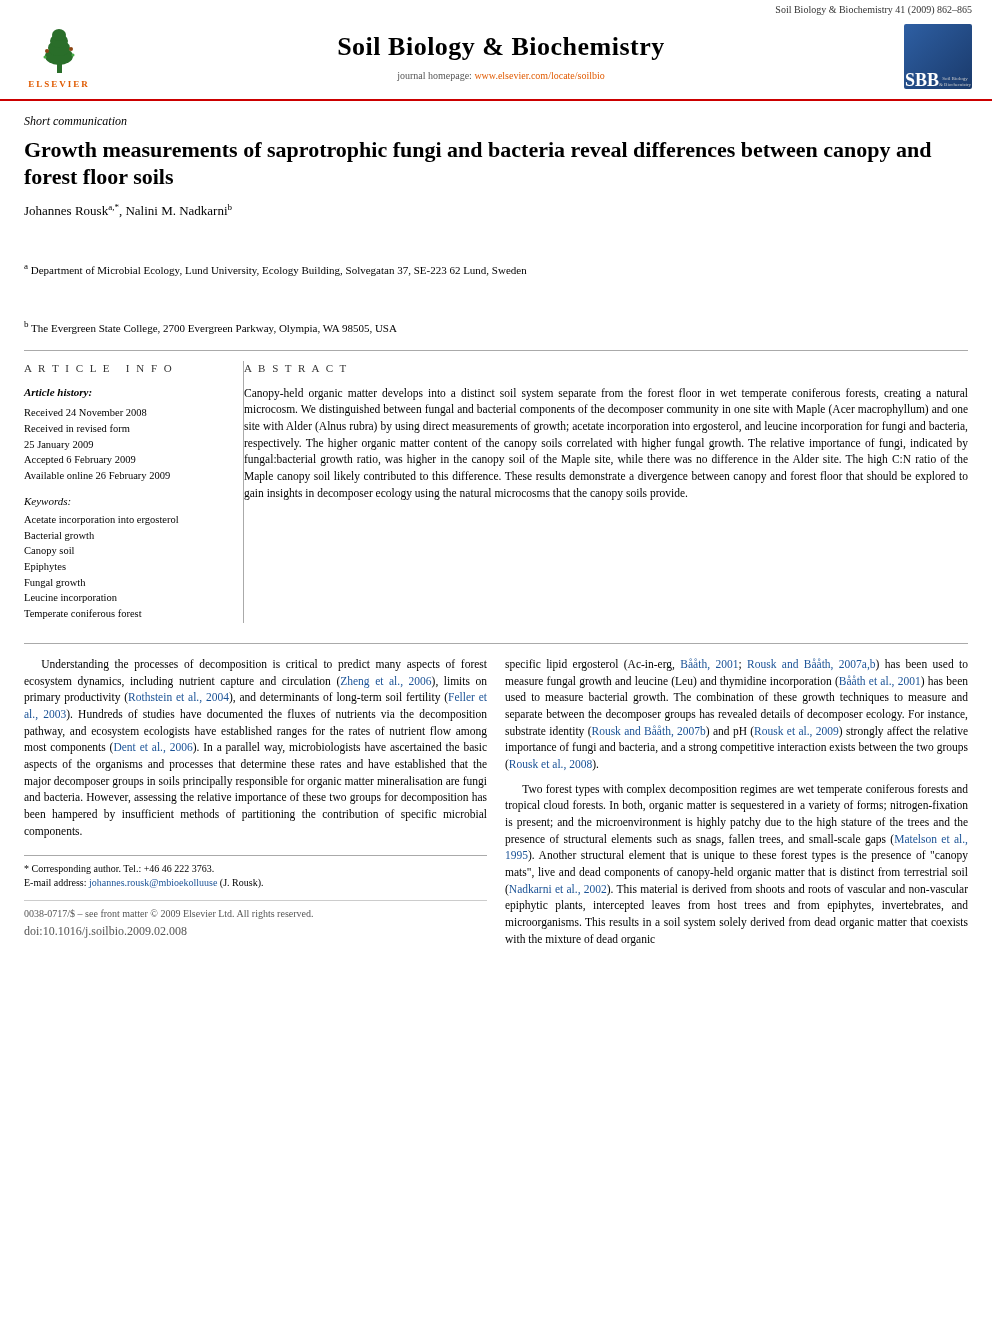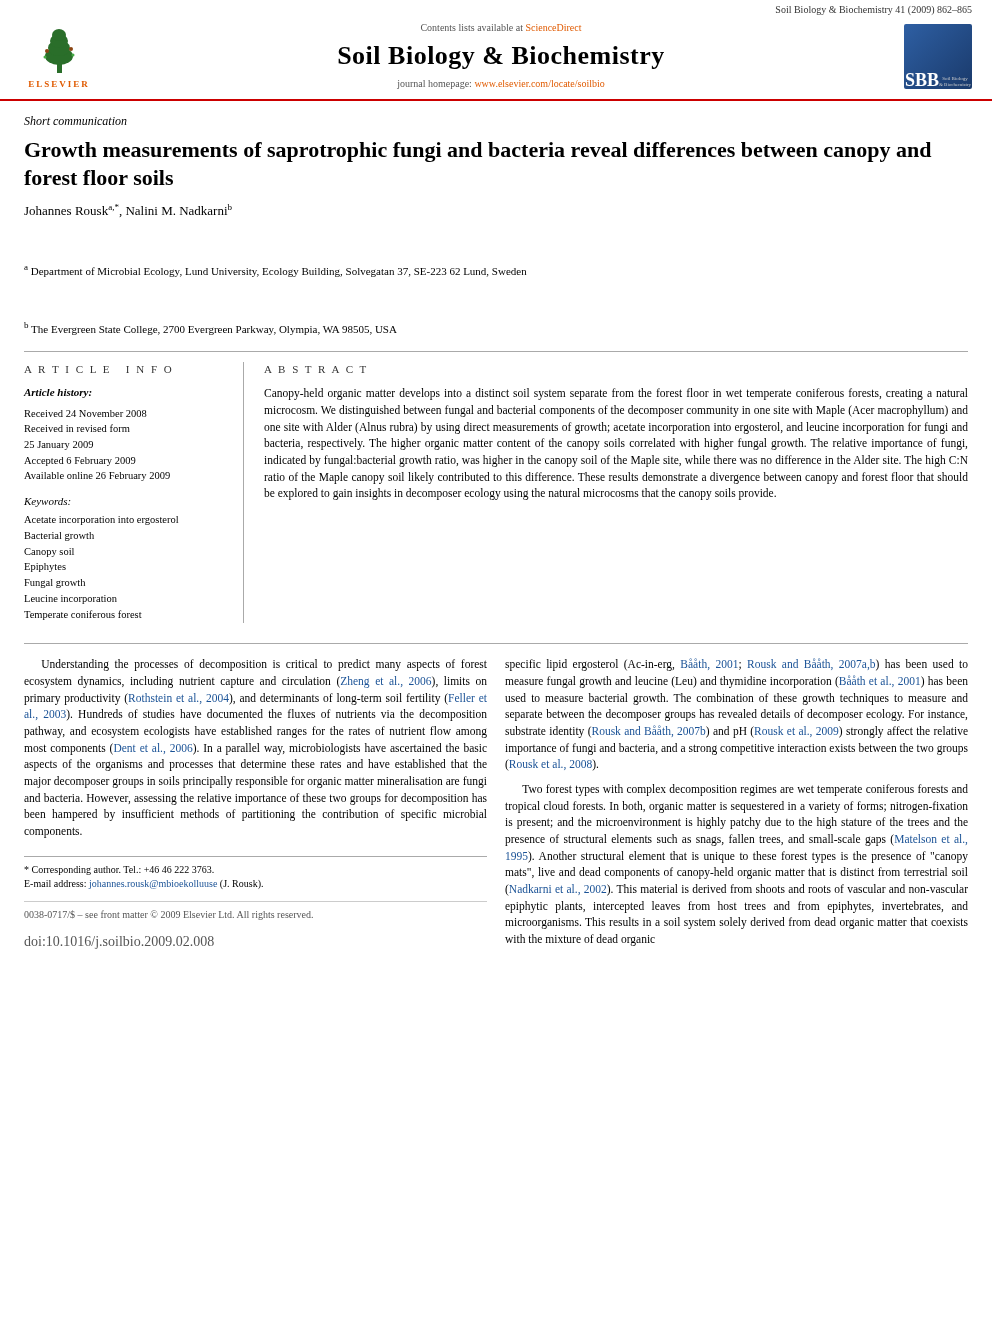--- a/index.html
+++ b/index.html
@@ -121,21 +121,20 @@
       vertical-align: super;
     }
     .affiliation {
       font-size: 11px;
       margin-bottom: 3px;
       margin-top: 40px;
     }
     
     .two-col-section {
       display: flex;
-      gap: 20px;
       margin-top: 14px;
       border-top: 1px solid #aaa;
       padding-top: 10px;
     }
     .left-col {
       width: 220px;
       min-width: 220px;
       border-right: 1px solid #aaa;
       padding-right: 14px;
     }
@@ -270,24 +269,20 @@
 
         <circle cx="20" cy="30" r="2" fill="#8B4513"></circle>
         <circle cx="44" cy="28" r="2" fill="#8B4513"></circle>
         <circle cx="18" cy="36" r="1.5" fill="#4a4"></circle>
         <circle cx="46" cy="34" r="1.5" fill="#4a4"></circle>
       </svg>
       <div class="elsevier-label">ELSEVIER</div>
     </div>
 
     <div class="journal-header-center">
-      <div class="contents-line">
-        <span>Contents lists available at</span>
-        <a class="sciencedirect-link" href="#">ScienceDirect</a>
-      </div>
       <div class="journal-title-main">Soil Biology &amp; Biochemistry</div>
       <div class="journal-homepage">
         <span>journal homepage: </span><a class="homepage-link" href="#">www.elsevier.com/locate/soilbio</a>
       </div>
     </div>
 
     <div class="sbb-logo">
       <div class="sbb-box">
         <div class="sbb-letters">SBB</div>
         <div class="sbb-small-text">Soil Biology<br>&amp; Biochemistry</div>
@@ -354,21 +349,21 @@
           <div class="footnote-text">
             <span>E-mail address:</span>
             <a class="ref-link" href="#">johannes.rousk@mbioekolluuse</a>
             <span>(J. Rousk).</span>
           </div>
         </div>
 
         <div class="footer-bar">
           <span>0038-0717/$ – see front matter © 2009 Elsevier Ltd. All rights reserved.</span>
         </div>
-        <div style="font-size:14px;color:#555;margin-top:10px;">
+        <div style="font-size:12px;color:#555;margin-top:2px;">
           <span>doi:10.1016/j.soilbio.2009.02.008</span>
         </div>
       </div>
 
       <div class="body-col-right">
         <div class="body-text">
           <p>specific lipid ergosterol (Ac-in-erg, <a class="ref-link" href="#">Bååth, 2001</a>; <a class="ref-link" href="#">Rousk and Bååth, 2007a,b</a>) has been used to measure fungal growth and leucine (Leu) and thymidine incorporation (<a class="ref-link" href="#">Bååth et al., 2001</a>) has been used to measure bacterial growth. The combination of these growth techniques to measure and separate between the decomposer groups has revealed details of decomposer ecology. For instance, substrate identity (<a class="ref-link" href="#">Rousk and Bååth, 2007b</a>) and pH (<a class="ref-link" href="#">Rousk et al., 2009</a>) strongly affect the relative importance of fungi and bacteria, and a strong competitive interaction exists between the two groups (<a class="ref-link" href="#">Rousk et al., 2008</a>).</p>
           <p class="indent">Two forest types with complex decomposition regimes are wet temperate coniferous forests and tropical cloud forests. In both, organic matter is sequestered in a variety of forms; nitrogen-fixation is present; and the microenvironment is highly patchy due to the high stature of the trees and the presence of structural elements such as snags, fallen trees, and small-scale gaps (<a class="ref-link" href="#">Matelson et al., 1995</a>). Another structural element that is unique to these forest types is the presence of "canopy mats", live and dead components of canopy-held organic matter that is distinct from terrestrial soil (<a class="ref-link" href="#">Nadkarni et al., 2002</a>). This material is derived from shoots and roots of vascular and non-vascular epiphytic plants, intercepted leaves from host trees and from epiphytes, invertebrates, and microorganisms. This results in a soil system solely derived from dead organic matter that coexists with the mixture of dead organic</p>
         </div>
       </div>

